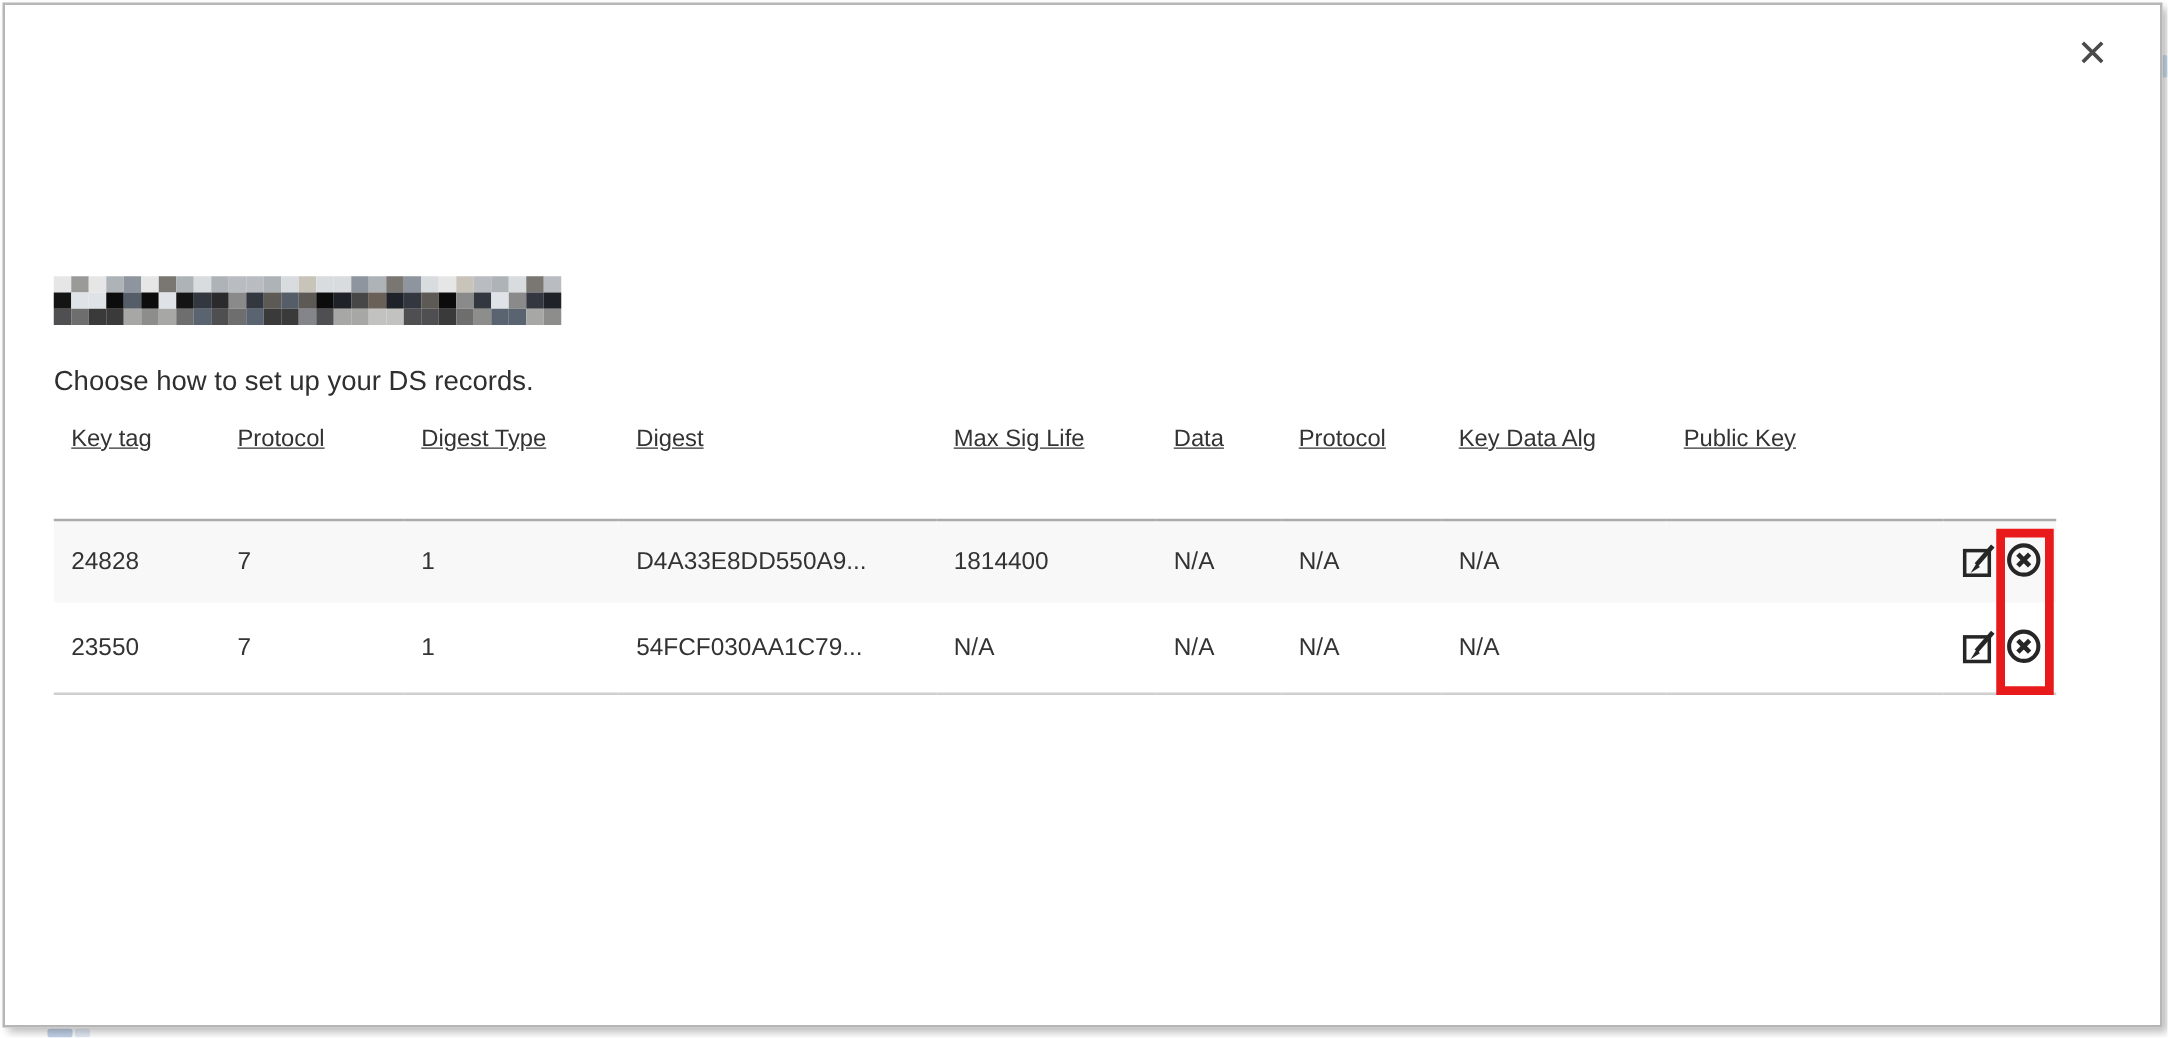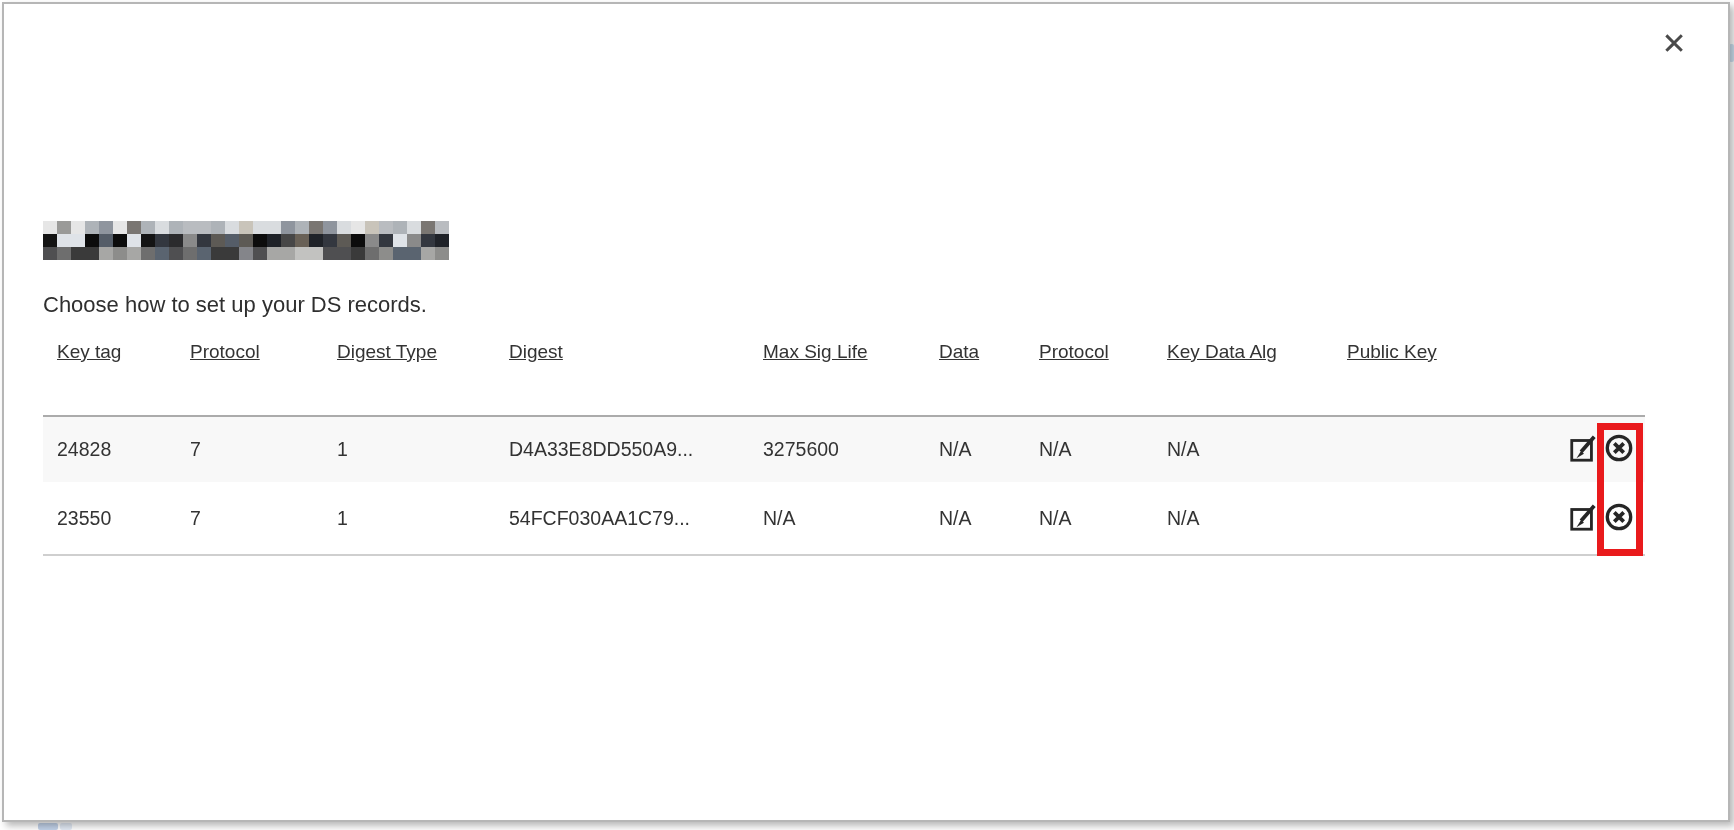--- a/index.html
+++ b/index.html
@@ -222,21 +222,21 @@
           <th>Public Key</th>
           <th></th>
         </tr>
       </thead>
       <tbody>
         <tr class="row-0">
           <td>24828</td>
           <td>7</td>
           <td>1</td>
           <td>D4A33E8DD550A9...</td>
-          <td>3275600</td>
+          <td>1814400</td>
           <td>N/A</td>
           <td>N/A</td>
           <td>N/A</td>
           <td></td>
           <td class="actions-cell">
             <button class="icon-btn">
                 <span><svg width="30" height="30" viewBox="0 0 32 32">
                     <rect x="4" y="8" width="21" height="21" fill="none" stroke="#262626" stroke-width="3"></rect>
                     <path d="M28 4 L14 20" stroke="#262626" stroke-width="4" fill="none"></path>
                     <path d="M14 19 L17 22 L9 27 Z" fill="#262626"></path>

